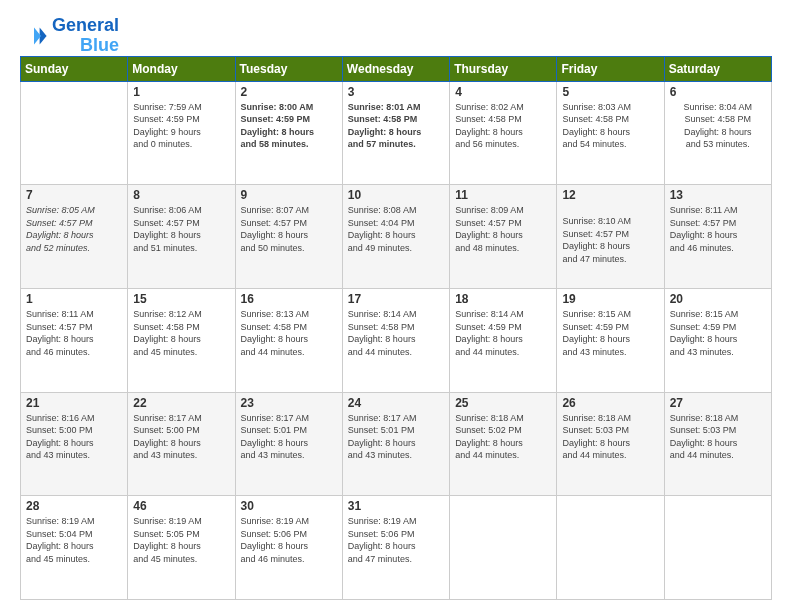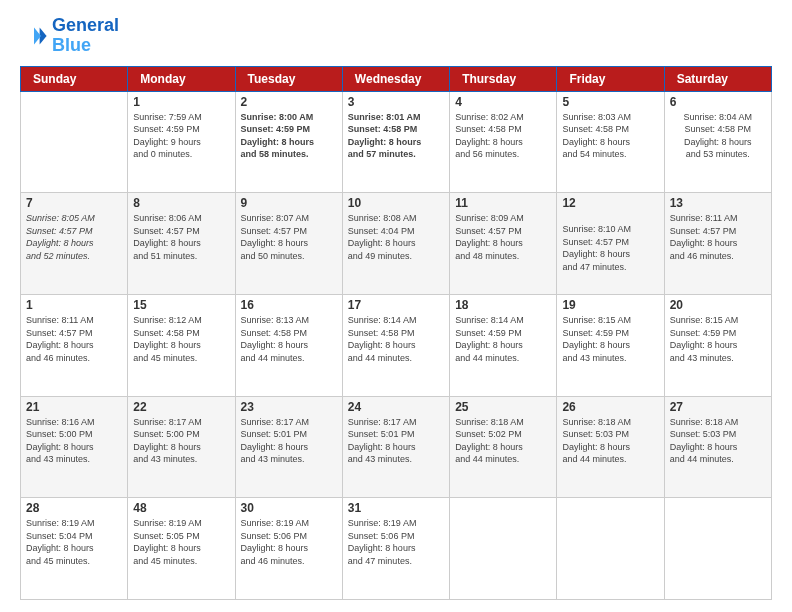--- a/index.html
+++ b/index.html
@@ -14,21 +14,21 @@
       width: 792px;
       height: 612px;
       padding: 16px 20px 12px 20px;
       display: flex;
       flex-direction: column;
     }
     .header {
       display: flex;
       justify-content: space-between;
       align-items: flex-start;
-      margin-bottom: 10px;
+      text-align: right;
     }
     .logo {
       display: flex;
       align-items: center;
       gap: 4px;
     }
     .logo-text {
       font-size: 18px;
       font-weight: bold;
       color: #333;
@@ -53,25 +53,25 @@
     .location {
       font-size: 15px;
       color: #555;
     }
     .calendar-table {
       width: 100%;
       border-collapse: collapse;
       flex: 1;
     }
     .calendar-table th {
-      background-color: #b91c1c;
+      background-color: #4d7c0f;
       color: #fff;
       font-size: 12px;
       font-weight: bold;
-      padding: 5px 12px;
+      padding: 5px 4px;
       text-align: left;
       border: 1px solid #1565c0;
     }
     .calendar-table td {
       border: 1px solid #ccc;
       vertical-align: top;
       padding: 3px 5px;
       width: calc(100% / 7);
       height: 88px;
       font-size: 9.5px;
@@ -331,21 +331,21 @@
         </tr>
         <tr>
           <td>
             <span class="day-num">28</span>
             <div class="day-info" style="white-space: pre-line;">Sunrise: 8:19 AM
 Sunset: 5:04 PM
 Daylight: 8 hours
 and 45 minutes.</div>
           </td>
           <td>
-            <span class="day-num">48</span>
+            <span class="day-num">46</span>
             <div class="day-info" style="white-space: pre-line;">Sunrise: 8:19 AM
 Sunset: 5:05 PM
 Daylight: 8 hours
 and 45 minutes.</div>
           </td>
           <td>
             <span class="day-num">30</span>
             <div class="day-info" style="white-space: pre-line;">Sunrise: 8:19 AM
 Sunset: 5:06 PM
 Daylight: 8 hours

